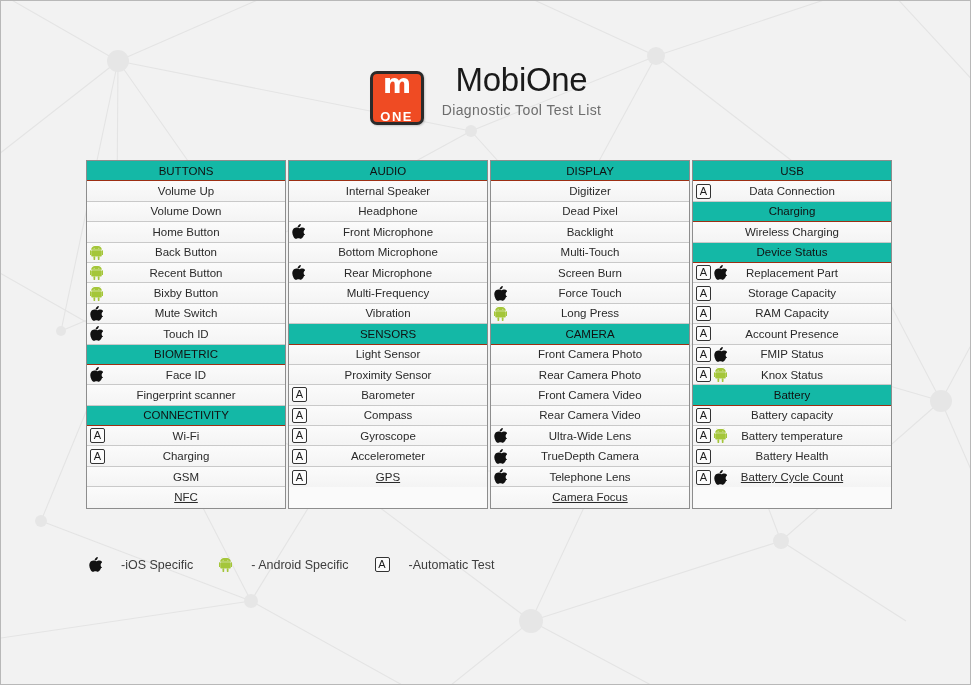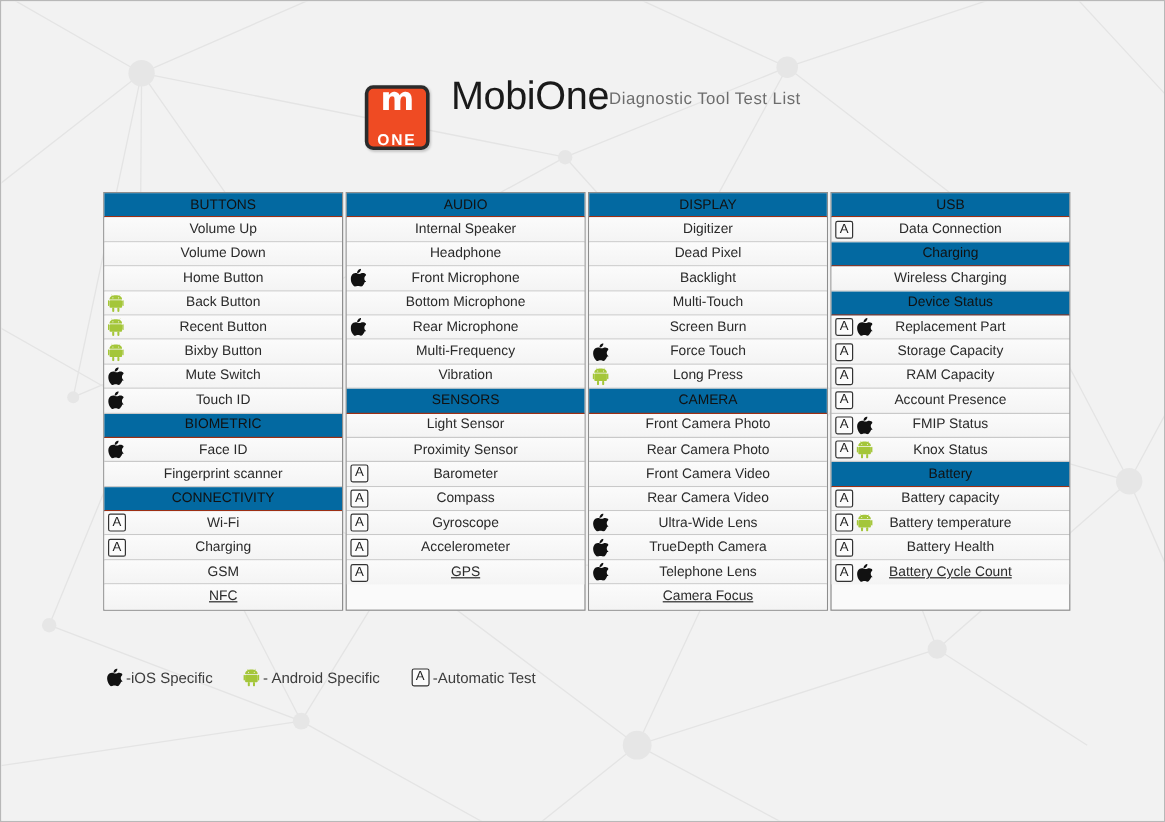--- a/index.html
+++ b/index.html
@@ -69,21 +69,21 @@
     font-family: "Liberation Sans", sans-serif;
     font-weight: bold;
     font-size: 13px;
     line-height: 14px;
     letter-spacing: 1.5px;
     margin-top: 16px;
   }
   .title-block {
     margin-left: 18px;
     display: flex;
-    flex-direction: row;
+    flex-direction: column;
     align-items: center;
   }
   .app-title {
     font-size: 33px;
     color: #1a1a1a;
     font-weight: normal;
     letter-spacing: -0.3px;
     line-height: 38px;
   }
   .app-sub {
@@ -113,21 +113,21 @@
     align-items: center;
     position: relative;
     border-bottom: 1px solid #c9c9c9;
     background: linear-gradient(#fbfbfb, #f4f4f4);
     font-size: 11.5px;
     color: #2a2a2a;
     padding: 0 2px;
   }
   .col .cell:last-child { border-bottom: none; text-decoration: underline; }
   .cell.section {
-    background: #0369a1;
+    background: #14b8a6;
     border-bottom: 1px solid #9d3014;
     justify-content: center;
     color: #111111;
     font-size: 11.5px;
   }
   .cell-label {
     flex: 1;
     text-align: center;
     white-space: nowrap;
     overflow: hidden;
@@ -165,21 +165,21 @@
     top: 556px;
     display: flex;
     align-items: center;
     gap: 26px;
     font-size: 12.5px;
     color: #3b3b3b;
   }
   .legend-item {
     display: flex;
     align-items: center;
-    gap: 3px;
+    gap: 19px;
     white-space: nowrap;
   }
   .legend-item .lg-text { color: #3d3d3d; }
 </style>
 </head>
 <body>
 
 <div id="page">
 
   <svg id="bg-net" viewBox="0 0 971 685" xmlns="http://www.w3.org/2000/svg">

